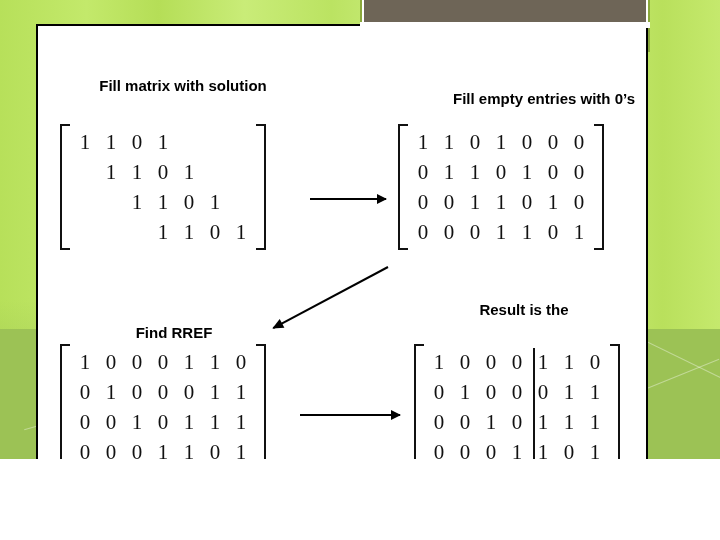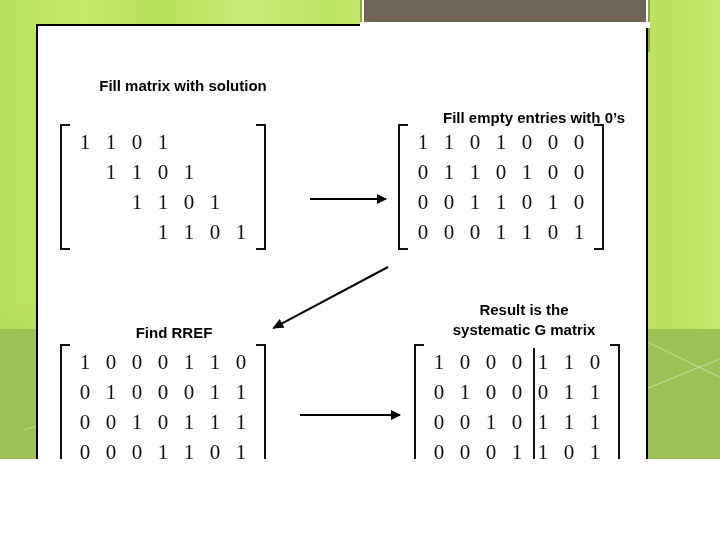--- a/index.html
+++ b/index.html
@@ -195,26 +195,25 @@
 
   <div class="slide-num-box">
     <span class="slide-num">13</span>
   </div>
 
   <div class="content-panel"></div>
   <div class="panel-notch"></div>
 
   <div class="caption" style="left:58px; top:76px; width:250px;">Fill matrix with solution</div>
 
-  <div class="caption" style="left:406px; top:89px; width:256px;margin-top:19px;">Fill empty entries with 0’s</div>
+  <div class="caption" style="left:416px; top:89px; width:256px;">Fill empty entries with 0’s</div>
 
   <div class="caption" style="left:412px; top:300px; width:224px;">Result is the</div>
 
   <div class="caption" style="left:114px; top:323px; width:120px;">Find RREF</div>
-  <div class="caption" style="left:404px; top:320px; width:240px;">systematic G matrix</div>
 
   <div class="matrix" id="m-shifted" style="left:60px; top:124px;">
     <div class="bracket bracket-l"></div>
     <div class="grid" style="grid-template-columns: repeat(7, 1fr);">
         <div class="cell">1</div>
         <div class="cell">1</div>
         <div class="cell">0</div>
         <div class="cell">1</div>
         <div class="cell empty">0</div>
         <div class="cell empty">0</div>

